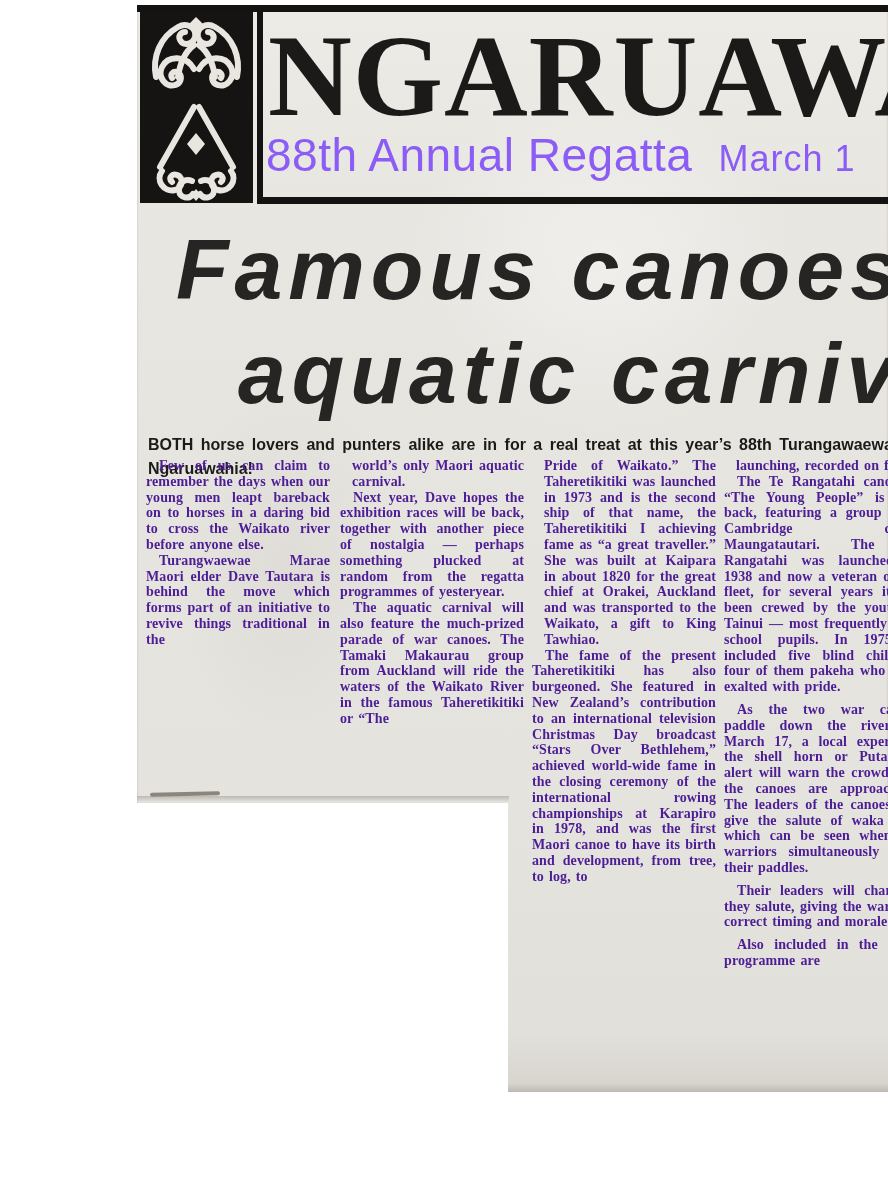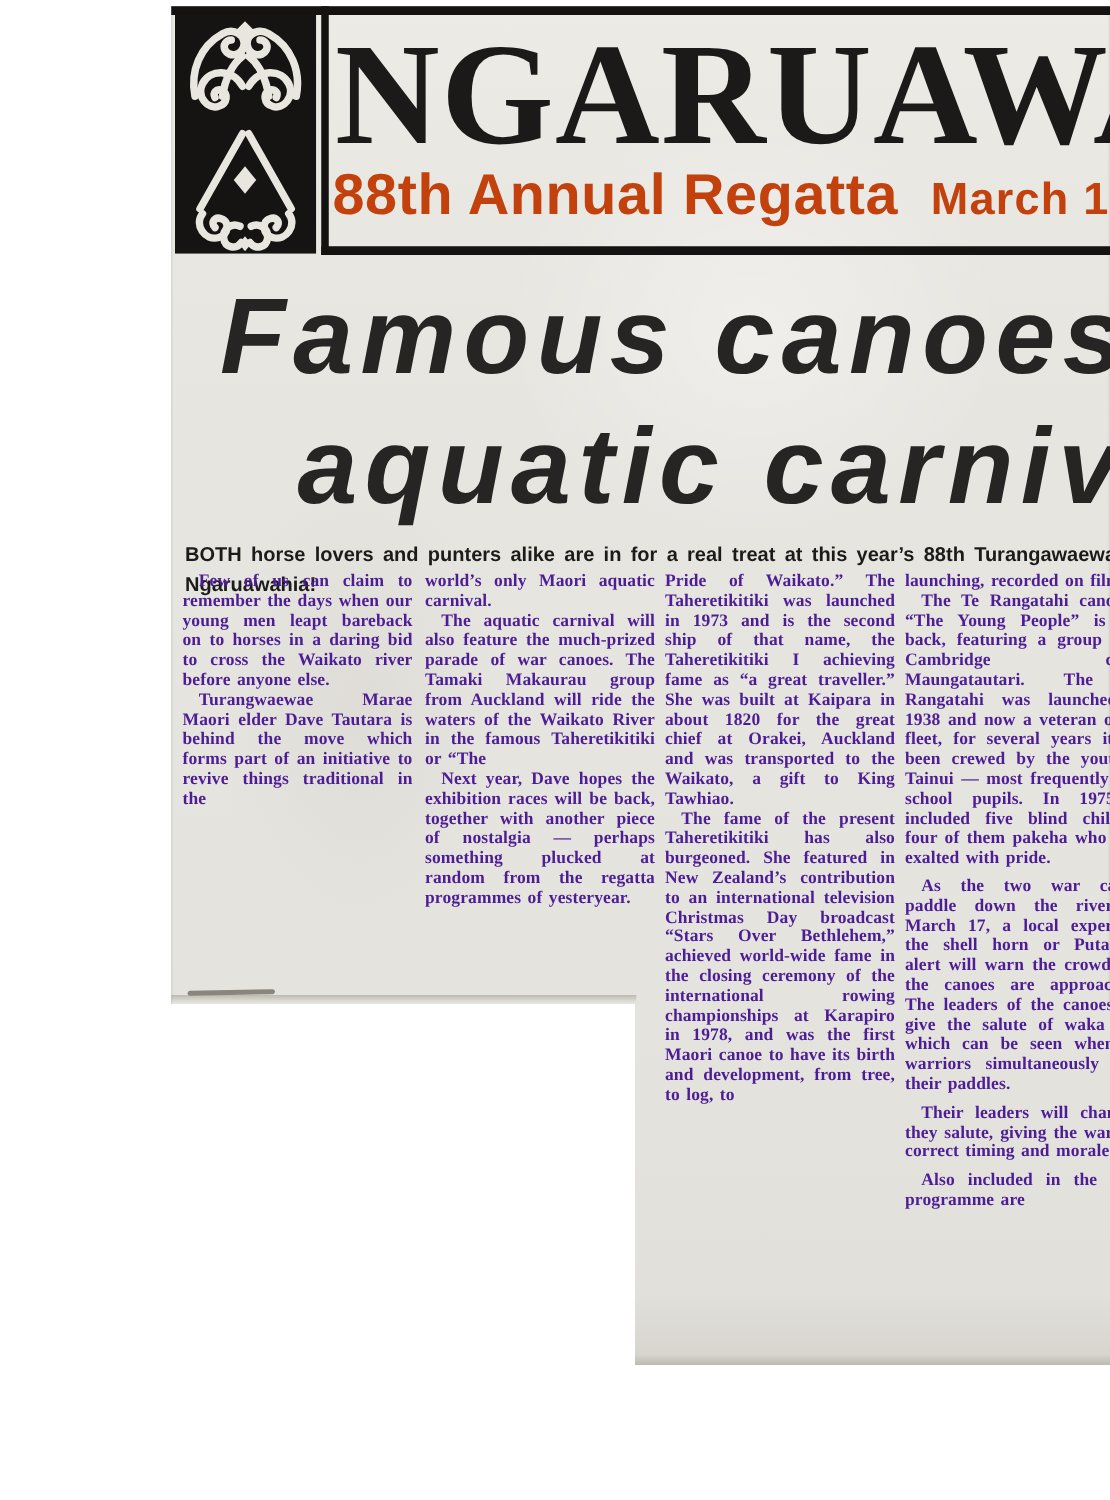--- a/index.html
+++ b/index.html
@@ -18,40 +18,40 @@
     background:linear-gradient(180deg,rgba(140,135,125,.45),rgba(240,238,233,0));}
   .smudge{position:absolute;left:150px;top:792px;width:70px;height:4px;background:#8a867e;
     transform:rotate(-1.2deg);border-radius:2px;}
   
   .rule-top{position:absolute;left:137px;top:5px;width:751px;height:7px;background:#141311;}
   .mast-left-bar{position:absolute;left:257px;top:5px;width:6px;height:199px;background:#141311;}
   .mast-bottom-rule{position:absolute;left:257px;top:197px;width:631px;height:7px;background:#141311;}
   .koru-block{position:absolute;left:140px;top:11px;width:113px;height:192px;}
   .mast-title{position:absolute;left:268px;top:18px;font-family:"Liberation Serif","DejaVu Serif",serif;
     font-weight:bold;font-size:116px;line-height:116px;letter-spacing:1px;color:#1b1a18;white-space:nowrap;}
-  .mast-sub{position:absolute;left:266px;top:128px;white-space:nowrap;color:#c2410c;
-    font-family:"Liberation Sans","DejaVu Sans",sans-serif;font-weight:bold;}
+  .mast-sub{position:absolute;left:266px;top:128px;white-space:nowrap;color:#8b5cf6;
+    font-family:"Liberation Sans","DejaVu Sans",sans-serif;font-weight:normal;}
   .mast-sub .sub-main{font-size:46px;line-height:54px;letter-spacing:0.5px;}
   .mast-sub .sub-date{font-size:36px;line-height:54px;margin-left:26px;letter-spacing:1px;}
   
   .headline{position:absolute;white-space:nowrap;color:#272523;
     font-family:"Liberation Sans","DejaVu Sans",sans-serif;font-weight:bold;font-style:italic;
     font-size:86px;line-height:86px;letter-spacing:6px;}
   .hl1{left:176px;top:226px;}
   .hl2{left:238px;top:330px;}
   
   .lead{position:absolute;left:148px;top:433px;color:#1c1b19;white-space:nowrap;
     font-family:"Liberation Sans","DejaVu Sans",sans-serif;font-weight:bold;
     font-size:16px;line-height:24px;word-spacing:3px;}
   
   .col{position:absolute;top:458px;width:184px;text-align:justify;color:#4c1d95;
     font-family:"Liberation Serif","DejaVu Serif",serif;font-weight:bold;
     font-size:14px;line-height:15.8px;word-spacing:1.5px;letter-spacing:0.1px;}
   .col p{margin:0;text-indent:13px;}
-  .col p.cont{text-indent:0;}
+  .col p.cont{text-indent:0;margin-left:12px;}
   .col p.gap{margin-top:7px;}
   .col-1{left:146px;} .col-2{left:340px;} .col-3{left:532px;} .col-4{left:724px;width:196px;}
 </style>
 </head>
 <body>
 
 <div class="page">
 
   <div class="paper-a"></div>
   <div class="paper-b"></div>
@@ -104,22 +104,22 @@
     <div>Ngaruawahia!</div>
   </div>
 
   <div class="col col-1">
     <p>Few of us can claim to remember the days when our young men leapt bareback on to horses in a daring bid to cross the Waikato river before anyone else.</p>
     <p>Turangwaewae Marae Maori elder Dave Tautara is behind the move which forms part of an initiative to revive things traditional in the</p>
   </div>
 
   <div class="col col-2">
     <p class="cont">world’s only Maori aquatic carnival.</p>
+    <p>Next year, Dave hopes the exhibition races will be back, together with another piece of nostalgia — perhaps something plucked at random from the regatta programmes of yesteryear.</p>
     <p>The aquatic carnival will also feature the much-prized parade of war canoes. The Tamaki Makaurau group from Auckland will ride the waters of the Waikato River in the famous Taheretikitiki or “The</p>
-    <p>Next year, Dave hopes the exhibition races will be back, together with another piece of nostalgia — perhaps something plucked at random from the regatta programmes of yesteryear.</p>
   </div>
 
   <div class="col col-3">
     <p class="cont">Pride of Waikato.” The Taheretikitiki was launched in 1973 and is the second ship of that name, the Taheretikitiki I achieving fame as “a great traveller.” She was built at Kaipara in about 1820 for the great chief at Orakei, Auckland and was transported to the Waikato, a gift to King Tawhiao.</p>
     <p>The fame of the present Taheretikitiki has also burgeoned. She featured in New Zealand’s contribution to an international television Christmas Day broadcast “Stars Over Bethlehem,” achieved world-wide fame in the closing ceremony of the international rowing championships at Karapiro in 1978, and was the first Maori canoe to have its birth and development, from tree, to log, to</p>
   </div>
 
   <div class="col col-4">
     <p class="cont">launching, recorded on film.</p>
     <p>The Te Rangatahi canoe or “The Young People” is also back, featuring a group from Cambridge called Maungatautari. The Te Rangatahi was launched in 1938 and now a veteran of the fleet, for several years it has been crewed by the youth of Tainui — most frequently high school pupils. In 1975, it included five blind children, four of them pakeha who were exalted with pride.</p>

